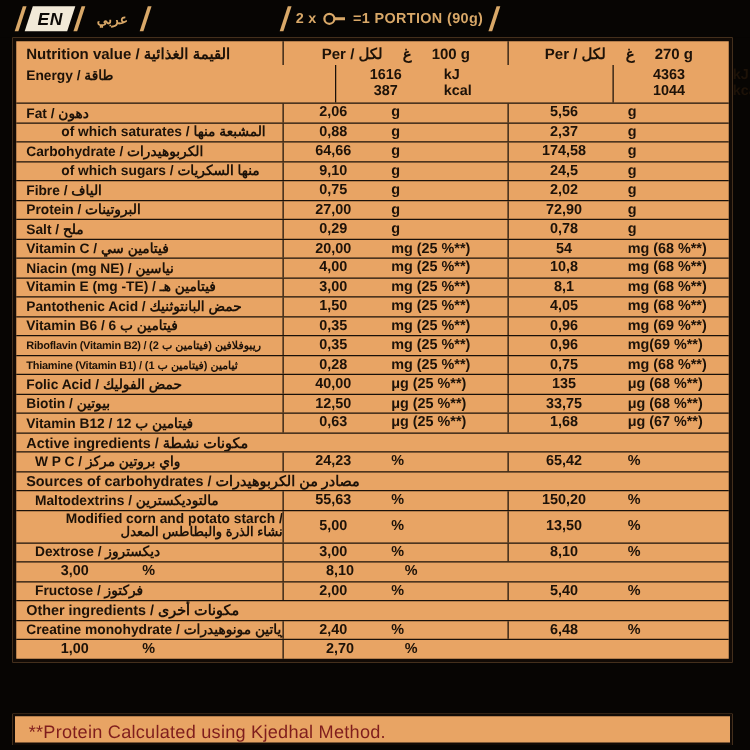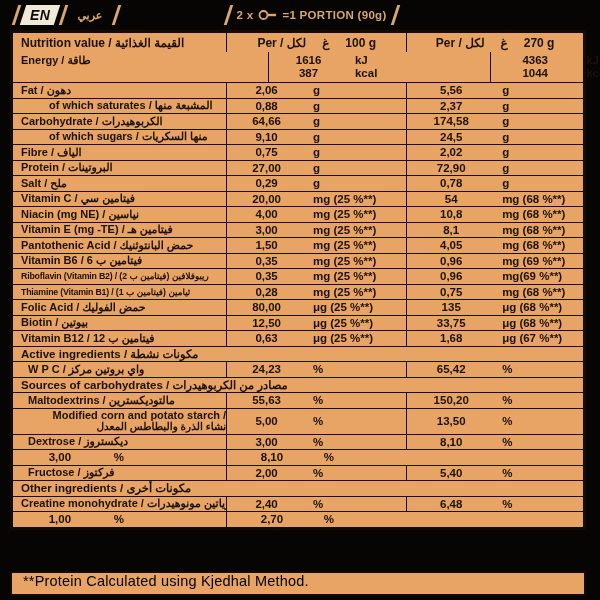--- a/index.html
+++ b/index.html
@@ -54,22 +54,22 @@
   .val .unit{flex:1;text-align:left;padding-left:7px;white-space:nowrap;}
   .cell.val.c100 .num{flex:0 0 44%;}
   .cell.val.c270 .num{flex:0 0 50%;}
   .val.stack{flex-direction:column;justify-content:center;}
   .val.stack .line{display:flex;width:100%;line-height:13.5px;}
   .dbl .lbl{align-items:flex-start;padding-top:2px;}
   
   .footnote{
     position:absolute;left:10px;top:571px;width:576px;height:25px;box-sizing:border-box;
     background:#e8a464;border:2px solid #120b06;
-    display:flex;align-items:flex-start;padding-left:11px;
-    font-size:14.5px;color:#000000;letter-spacing:.2px;
+    display:flex;align-items:flex-end;padding-left:11px;
+    font-size:14.5px;color:#7f1d1d;letter-spacing:.2px;
   }
 </style>
 </head>
 <body>
 
 <div class="topbar">
   <div class="tabs">
     <div class="slash"></div>
     <div class="tab-en">
       <span>EN</span>
@@ -280,21 +280,21 @@
           <span class="unit">mg (25 %**)</span>
         </div>
         <div class="cell val c270">
           <span class="num">0,75</span>
           <span class="unit">mg (68 %**)</span>
         </div>
       </div>
       <div class="row">
         <div class="cell lbl">Folic Acid / حمض الفوليك</div>
         <div class="cell val c100">
-          <span class="num">80,00</span>
+          <span class="num">40,00</span>
           <span class="unit">μg (25 %**)</span>
         </div>
         <div class="cell val c270">
           <span class="num">135</span>
           <span class="unit">μg (68 %**)</span>
         </div>
       </div>
       <div class="row">
         <div class="cell lbl">Biotin / بيوتين</div>
         <div class="cell val c100">

